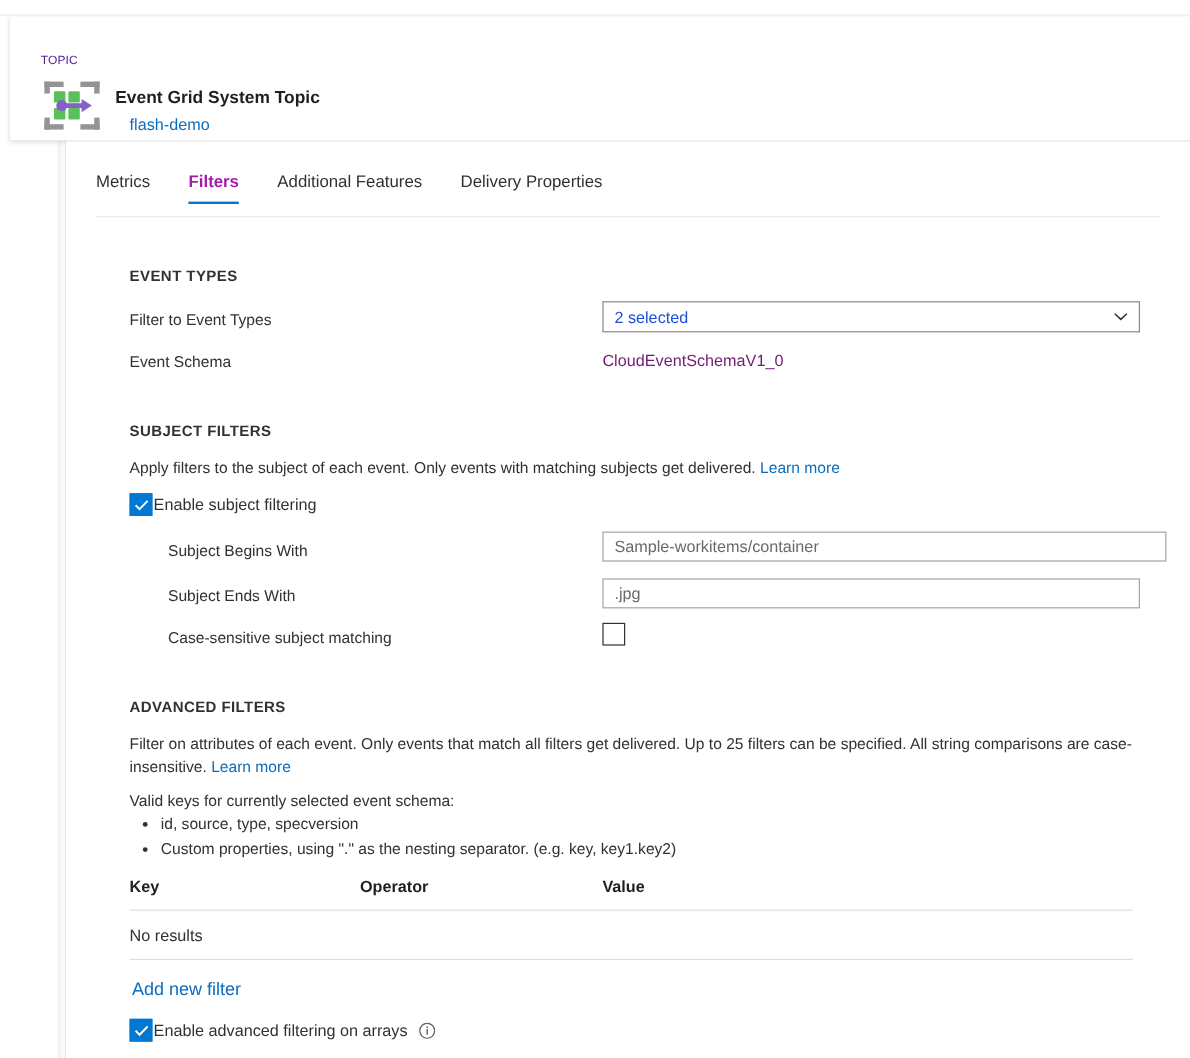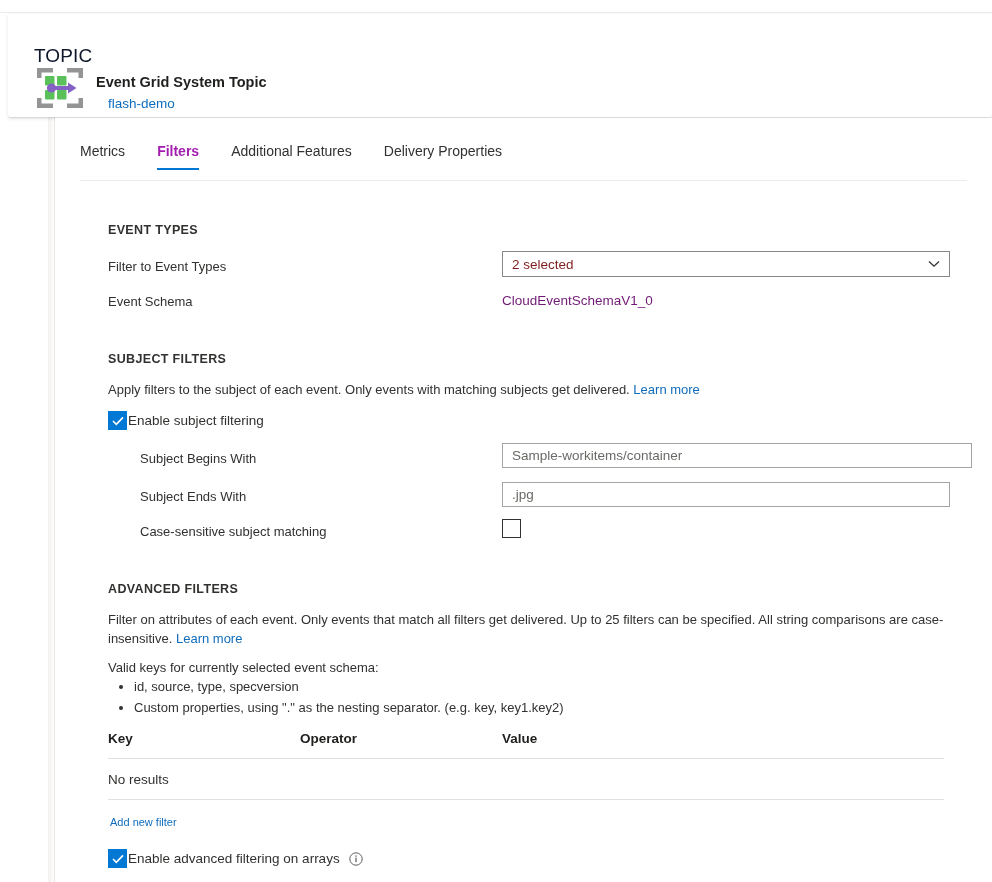--- a/index.html
+++ b/index.html
@@ -53,22 +53,22 @@
     left: 8px; top: 14px;
     width: 984px; height: 103px;
     background: #ffffff;
     border-radius: 2px;
     box-shadow: 0 1.6px 3.6px rgba(0,0,0,0.10), 0 0.3px 0.9px rgba(0,0,0,0.08);
     box-sizing: border-box;
   }
   .topic-eyebrow {
     position: absolute;
     left: 26px; top: 31px;
-    font-size: 19px;
-    color: #0f172a;
+    font-size: 10px;
+    color: #4c1d95;
     letter-spacing: 0.1px;
   }
   .topic-icon {
     position: absolute;
     left: 26px; top: 51px;
     width: 52px; height: 46px;
   }
   .topic-texts {
     position: absolute;
     left: 88px; top: 58px;
@@ -168,21 +168,21 @@
     border: 1px solid #8a8886;
     box-sizing: border-box;
     display: flex;
     align-items: center;
     cursor: pointer;
   }
   .dropdown-text {
     flex: 1;
     padding-left: 9px;
     font-size: 13.5px;
-    color: #7f1d1d;
+    color: #1d4ed8;
   }
   .chev {
     width: 30px;
     display: flex;
     align-items: center;
     justify-content: center;
   }
 
   
   .tinput {
@@ -376,21 +376,21 @@
     <div class="ft-head">
       <div class="col-key">Key</div>
       <div class="col-op">Operator</div>
       <div class="col-val">Value</div>
     </div>
     <div class="ft-row">
       <div>No results</div>
     </div>
   </div>
 
-  <div class="link" style="position:absolute; left:55px; top:698px; font-size:11px;">Add new filter</div>
+  <div class="link" style="position:absolute; left:55px; top:698px; font-size:15px;">Add new filter</div>
 
   <div class="cb-row" style="left:53px; top:731px;">
     <span class="cbox checked">
       <svg width="12" height="10" viewBox="0 0 12 10">
           <path d="M1 5 L4.3 8.3 L11 1.4" stroke="#ffffff" stroke-width="1.6" fill="none"></path>
         </svg>
     </span>
     <span class="cb-label">Enable advanced filtering on arrays</span>
     <span class="info-icon">
       <svg width="14" height="14" viewBox="0 0 14 14">

